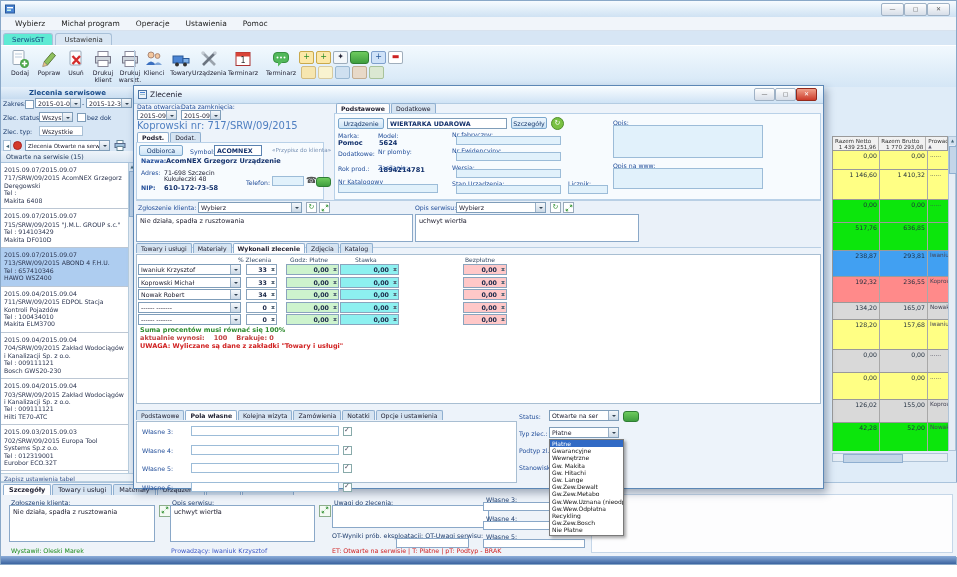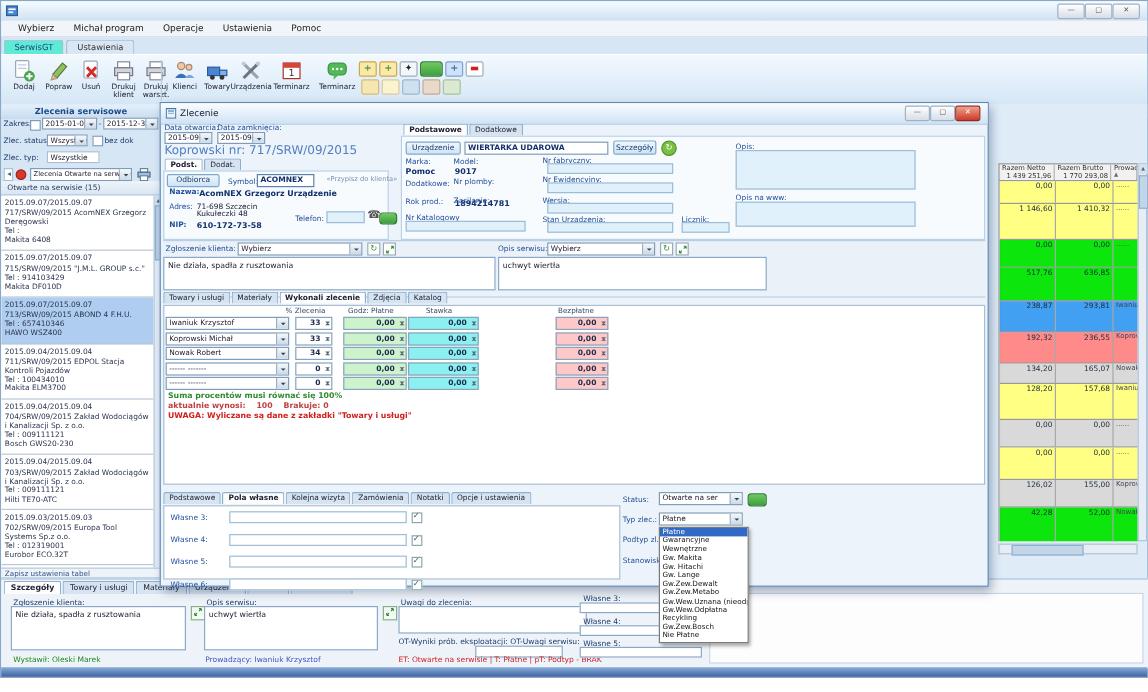--- a/index.html
+++ b/index.html
@@ -488,21 +488,21 @@
         <span class="tab">Dodatkowe</span>
     </div>
     <div class="gbox" style="left:200px;top:27px;width:485px;height:85px"></div>
     <div class="dbtn" style="left:204px;top:32px;width:46px;height:11px;line-height:10px">Urządzenie</div>
     <div class="winp" style="left:253px;top:32px;width:120px;height:11px;font-weight:bold;color:#12306b">WIERTARKA UDAROWA</div>
     <div class="dbtn" style="left:377px;top:31px;width:36px;height:12px;line-height:11px">Szczegóły</div>
     <div class="refresh" style="left:417px;top:31px;width:11px;height:11px;font-size:7px;line-height:10px">↻</div>
     <span class="dlbl" style="left:204px;top:46px">Marka:</span>
     <span class="dval" style="left:204px;top:53px">Pomoc</span>
     <span class="dlbl" style="left:244px;top:46px">Model:</span>
-    <span class="dval" style="left:245px;top:53px">9017</span>
+    <span class="dval" style="left:245px;top:53px">5624</span>
     <span class="dlbl" style="left:318px;top:45px">Nr fabryczny:</span>
     <div class="inp" style="left:322px;top:50px;width:105px;height:9px"></div>
     <span class="dlbl" style="left:204px;top:64px">Dodatkowe:</span>
     <span class="dlbl" style="left:244px;top:62px">Nr plomby:</span>
     <span class="dval" style="left:245px;top:80px">1894214781</span>
     <span class="dlbl" style="left:318px;top:61px">Nr Ewidencyjny:</span>
     <div class="inp" style="left:322px;top:66px;width:105px;height:9px"></div>
     <span class="dlbl" style="left:204px;top:79px">Rok prod.:</span>
     <span class="dlbl" style="left:244px;top:78px">Zasilanie:</span>
     <span class="dlbl" style="left:318px;top:78px">Wersja:</span>

